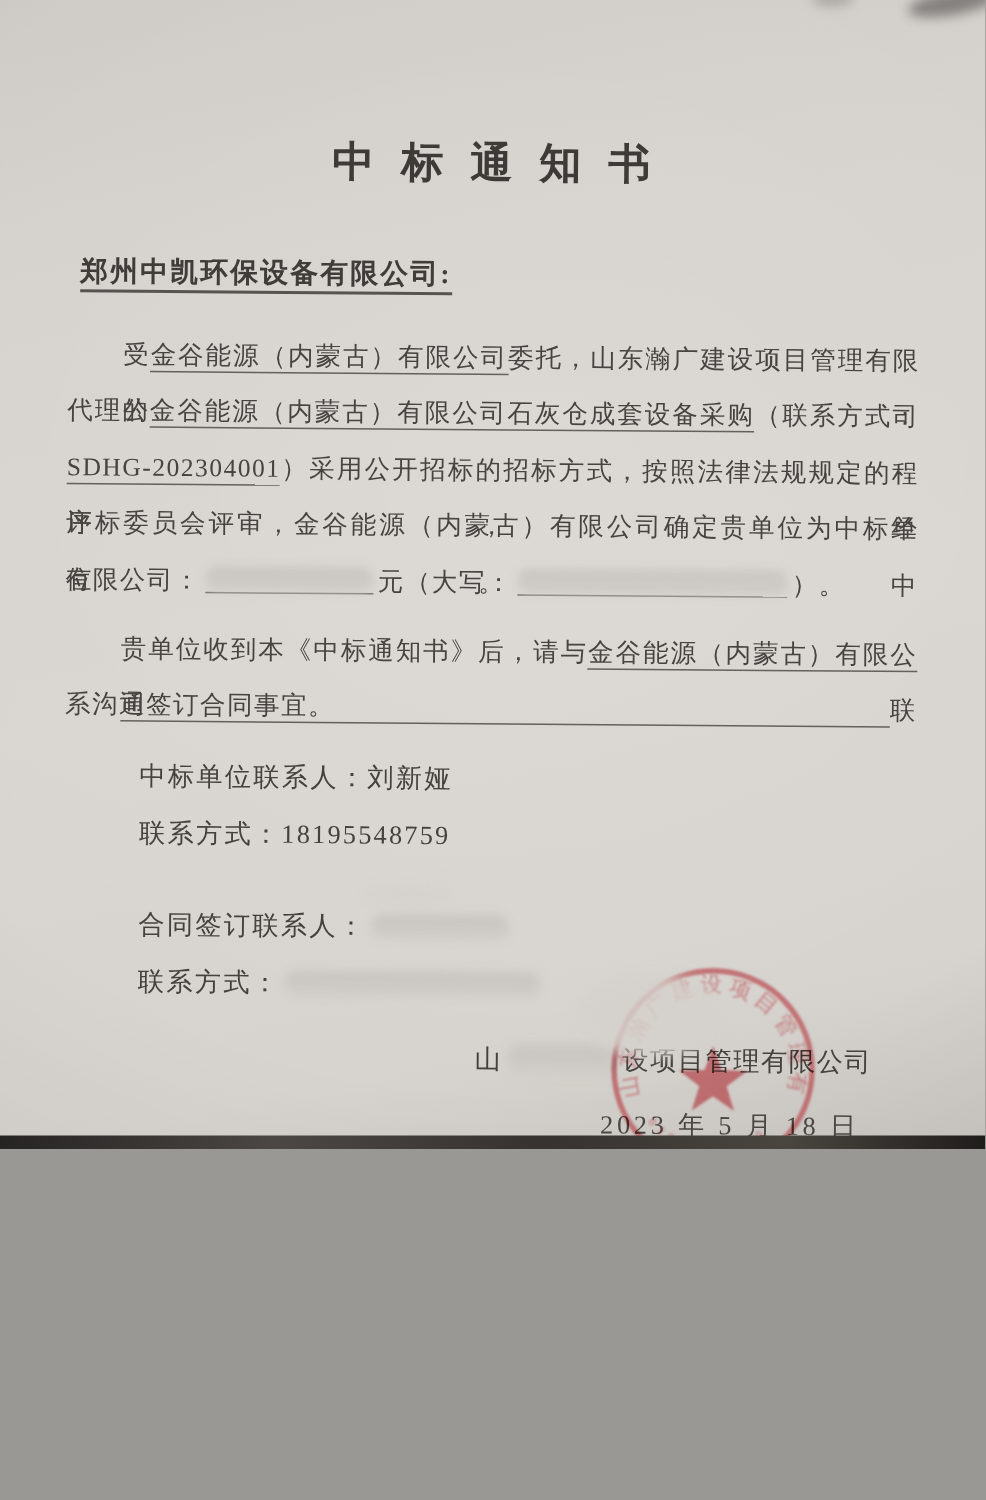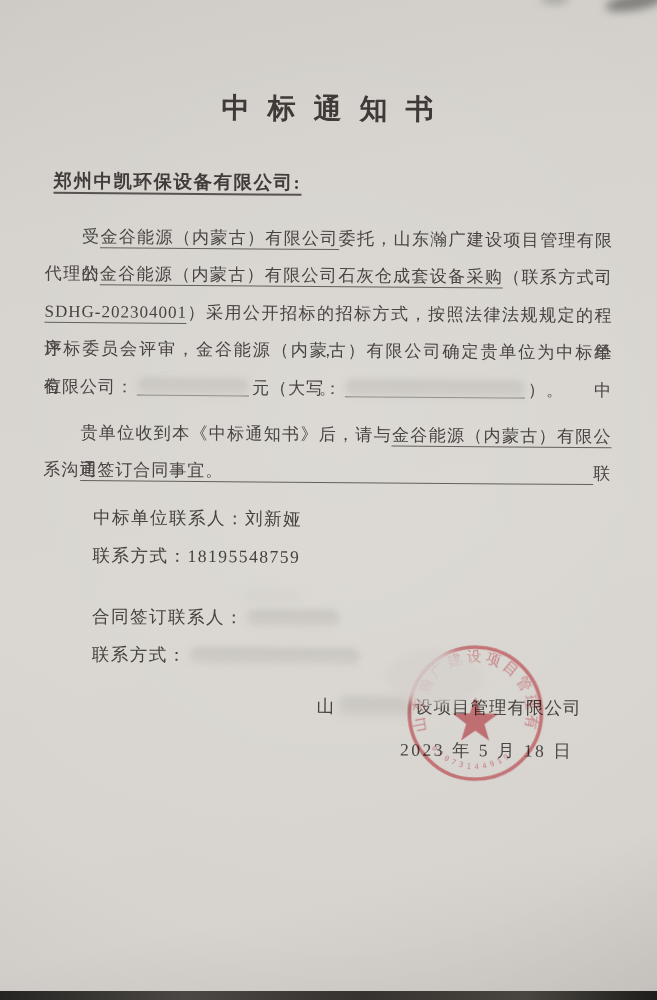--- a/index.html
+++ b/index.html
@@ -2,21 +2,21 @@
 <html lang="zh"><head>
 <meta charset="utf-8">
 <style>
   html,body{margin:0;padding:0;}
   body{
     width:657px;height:1000px;overflow:hidden;
     background:#9a9894;
     font-family:"Liberation Serif","DejaVu Serif",serif;
   }
   .photo{
-    position:relative;width:657px;height:1000px;overflow:hidden;
+    position:relative;width:657px;height:766px;overflow:hidden;
     background:
       radial-gradient(130% 95% at 52% 42%, rgba(255,255,255,0.10) 0%, rgba(0,0,0,0.00) 55%, rgba(0,0,0,0.07) 92%),
       linear-gradient(168deg,#cfccc7 0%,#d6d3ce 22%,#d9d6d1 55%,#d7d4cf 85%,#c9c6c1 100%);
   }
   .content{
     position:absolute;inset:0;
     transform:rotate(0.45deg);transform-origin:50% 0;
     color:#45413d;
   }
   .doc-title{

